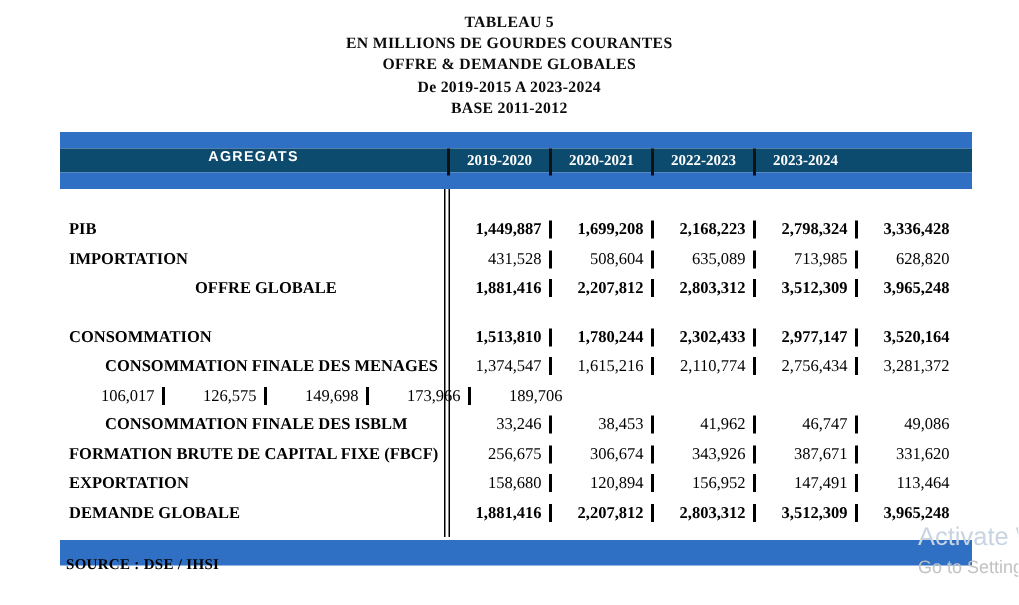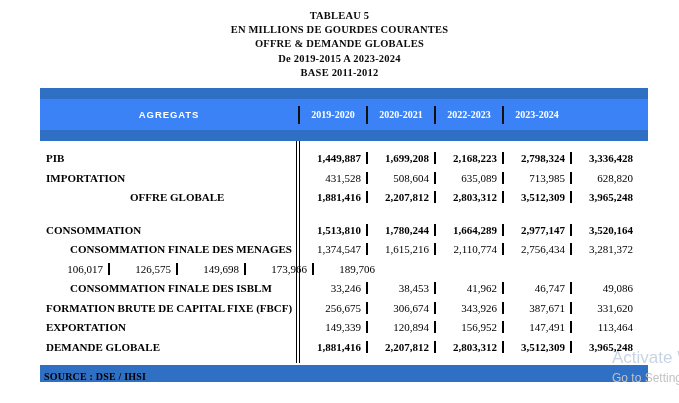--- a/index.html
+++ b/index.html
@@ -40,24 +40,24 @@
   
   .hdr-band-top {
     height: 11px;
     background: #2f6fc4;
   }
   .hdr-band-bottom {
     height: 11px;
     background: #2f6fc4;
   }
   .hdr-strip {
-    height: 31px;
-    background: #3b82f6;
+    height: 16px;
+    background: #0c4a6e;
     display: flex;
-    align-items: center;
+    align-items: flex-start;
   }
   .hdr-agregats {
     width: 258px;
     text-align: center;
     color: #ffffff;
     font-family: "Liberation Sans", "DejaVu Sans", sans-serif;
     font-weight: bold;
     font-size: 9.5px;
     letter-spacing: 0.9px;
   }
@@ -68,21 +68,21 @@
     font-weight: bold;
     font-size: 10px;
     border-left: 2px solid #111111;
     box-sizing: border-box;
     line-height: 18px;
   }
 
   
   .data-area {
     position: relative;
-    padding-top: 11px;
+    padding-top: 21px;
     padding-bottom: 3px;
   }
   
   .rule-a, .rule-b {
     position: absolute;
     top: 0;
     bottom: 0;
     width: 1px;
     background: #000000;
   }
@@ -212,21 +212,21 @@
           <div class="cell-num b">2,207,812</div>
           <div class="cell-num b">2,803,312</div>
           <div class="cell-num b">3,512,309</div>
           <div class="cell-num b">3,965,248</div>
         </div>
         <div class="row spacer"></div>
         <div class="row">
           <div class="cell-label lvl0" style="font-weight: bold;">CONSOMMATION</div>
           <div class="cell-num b first">1,513,810</div>
           <div class="cell-num b">1,780,244</div>
-          <div class="cell-num b">1,664,289</div>
+          <div class="cell-num b">2,302,433</div>
           <div class="cell-num b">2,977,147</div>
           <div class="cell-num b">3,520,164</div>
         </div>
         <div class="row">
           <div class="cell-label lvl1" style="font-weight: bold;">CONSOMMATION FINALE DES MENAGES</div>
           <div class="cell-num n first">1,374,547</div>
           <div class="cell-num n">1,615,216</div>
           <div class="cell-num n">2,110,774</div>
           <div class="cell-num n">2,756,434</div>
           <div class="cell-num n">3,281,372</div>
@@ -249,21 +249,21 @@
         <div class="row">
           <div class="cell-label lvl0" style="font-weight: bold;">FORMATION BRUTE DE CAPITAL FIXE (FBCF)</div>
           <div class="cell-num n first">256,675</div>
           <div class="cell-num n">306,674</div>
           <div class="cell-num n">343,926</div>
           <div class="cell-num n">387,671</div>
           <div class="cell-num n">331,620</div>
         </div>
         <div class="row">
           <div class="cell-label lvl0" style="font-weight: bold;">EXPORTATION</div>
-          <div class="cell-num n first">149,339</div>
+          <div class="cell-num n first">158,680</div>
           <div class="cell-num n">120,894</div>
           <div class="cell-num n">156,952</div>
           <div class="cell-num n">147,491</div>
           <div class="cell-num n">113,464</div>
         </div>
         <div class="row">
           <div class="cell-label lvl0" style="font-weight: bold;">DEMANDE GLOBALE</div>
           <div class="cell-num b first">1,881,416</div>
           <div class="cell-num b">2,207,812</div>
           <div class="cell-num b">2,803,312</div>

